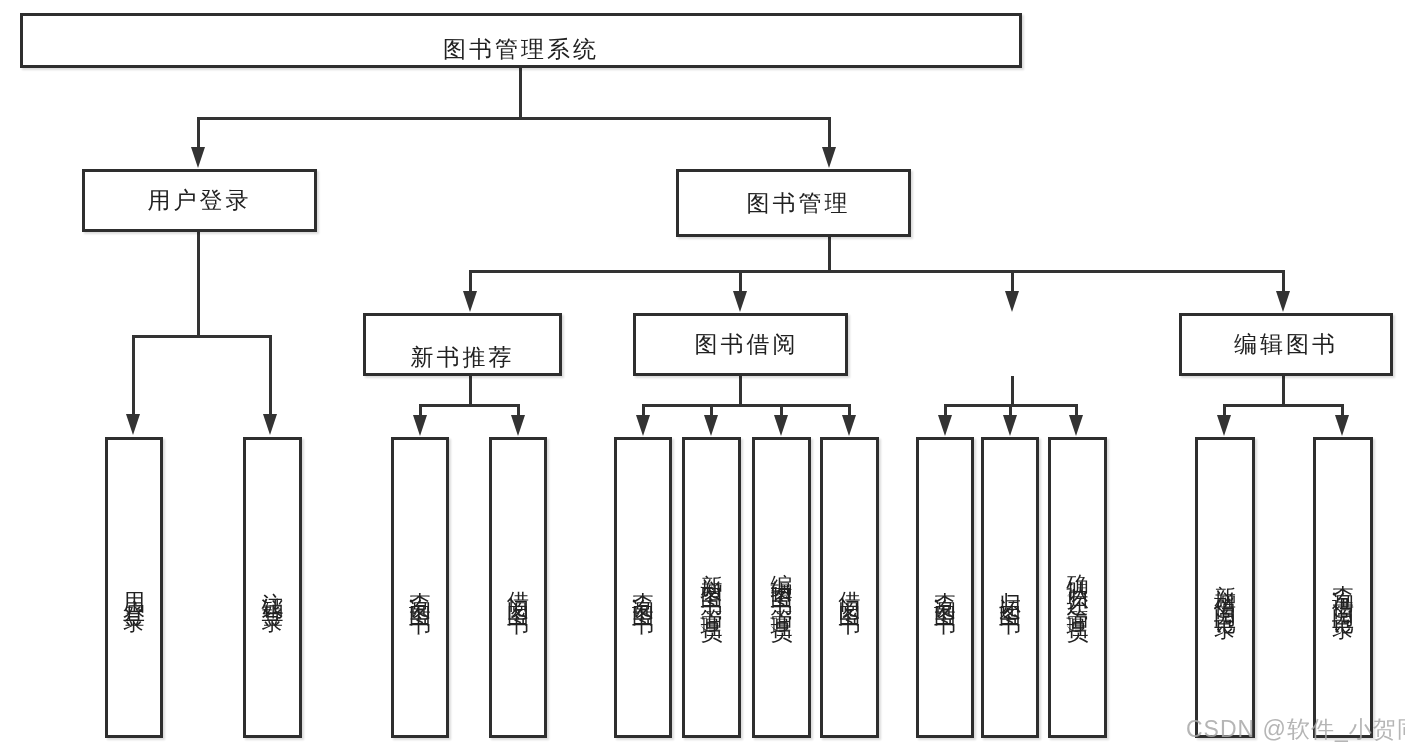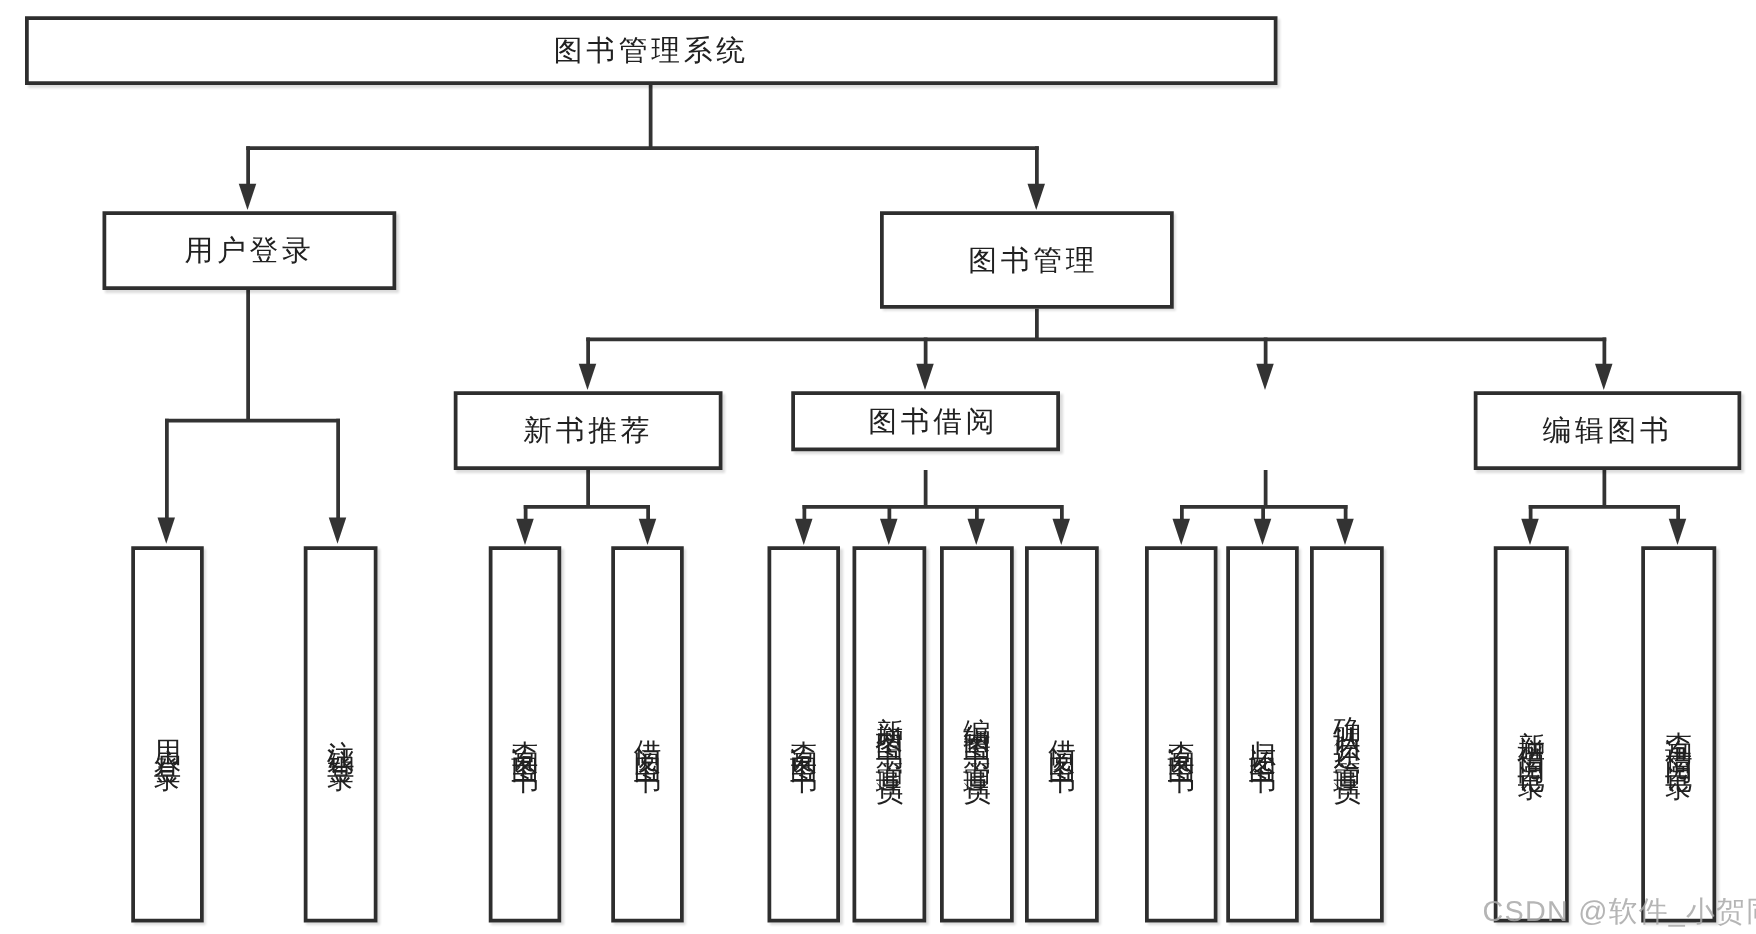--- a/index.html
+++ b/index.html
@@ -48,35 +48,35 @@
     letter-spacing:1px;
     z-index:3;
     white-space:nowrap;
   }
 </style>
 </head>
 <body>
 
 <div id="canvas">
 
-  <div class="box hnode" style="left:20px;top:13px;width:1002px;height:55px;">
+  <div class="box hnode" style="left:20px;top:13px;width:1002px;height:55px;align-items:flex-end;">
     <span>图书管理系统</span>
   </div>
 
   <div class="vline" style="left:519px;top:68px;height:50px;"></div>
   <div class="hline" style="left:197px;top:117px;width:634px;"></div>
   <div class="vline" style="left:197px;top:117px;height:32px;"></div>
   <div class="arrow" style="left:191px;top:147px;"></div>
   <div class="vline" style="left:828px;top:117px;height:32px;"></div>
   <div class="arrow" style="left:822px;top:147px;"></div>
 
   <div class="box hnode" style="left:82px;top:169px;width:235px;height:63px;">
     <span>用户登录</span>
   </div>
-  <div class="box hnode" style="left:704px;top:169px;width:235px;height:78px;padding-left:10px;">
+  <div class="box hnode" style="left:676px;top:169px;width:235px;height:68px;padding-left:10px;">
     <span>图书管理</span>
   </div>
 
   <div class="vline" style="left:197px;top:232px;height:105px;"></div>
   <div class="hline" style="left:132px;top:335px;width:140px;"></div>
   <div class="vline" style="left:132px;top:335px;height:81px;"></div>
   <div class="arrow" style="left:126px;top:414px;"></div>
   <div class="vline" style="left:269px;top:335px;height:81px;"></div>
   <div class="arrow" style="left:263px;top:414px;"></div>
 
@@ -84,24 +84,24 @@
   <div class="hline" style="left:469px;top:270px;width:816px;"></div>
   <div class="vline" style="left:469px;top:270px;height:23px;"></div>
   <div class="arrow" style="left:463px;top:291px;"></div>
   <div class="vline" style="left:739px;top:270px;height:23px;"></div>
   <div class="arrow" style="left:733px;top:291px;"></div>
   <div class="vline" style="left:1011px;top:270px;height:23px;"></div>
   <div class="arrow" style="left:1005px;top:291px;"></div>
   <div class="vline" style="left:1282px;top:270px;height:23px;"></div>
   <div class="arrow" style="left:1276px;top:291px;"></div>
 
-  <div class="box hnode" style="left:363px;top:313px;width:215px;height:63px;">
+  <div class="box hnode" style="left:363px;top:313px;width:199px;height:63px;align-items:flex-end;">
     <span>新书推荐</span>
   </div>
-  <div class="box hnode" style="left:633px;top:313px;width:215px;height:48px;padding-left:12px;">
+  <div class="box hnode" style="left:633px;top:313px;width:215px;height:63px;padding-left:12px;">
     <span>图书借阅</span>
   </div>
   <div class="box hnode" style="left:1179px;top:313px;width:214px;height:63px;">
     <span>编辑图书</span>
   </div>
 
   <div class="vline" style="left:469px;top:376px;height:30px;"></div>
   <div class="hline" style="left:419px;top:404px;width:100px;"></div>
   <div class="vline" style="left:419px;top:404px;height:13px;"></div>
   <div class="arrow" style="left:413px;top:415px;"></div>

